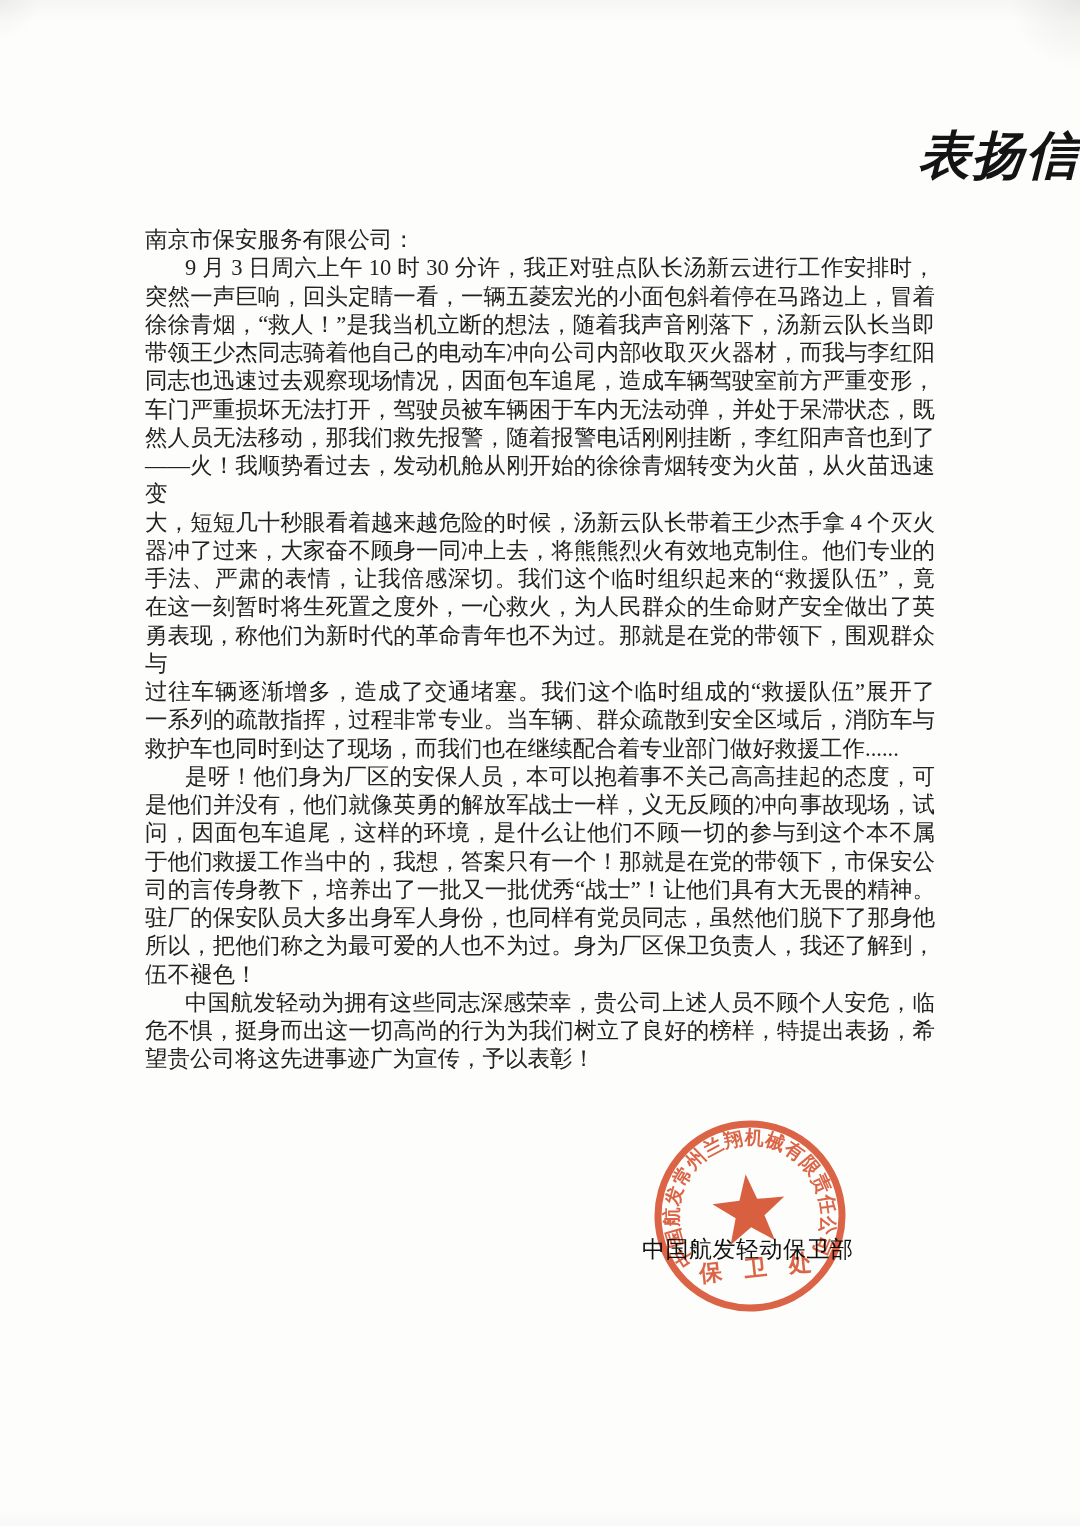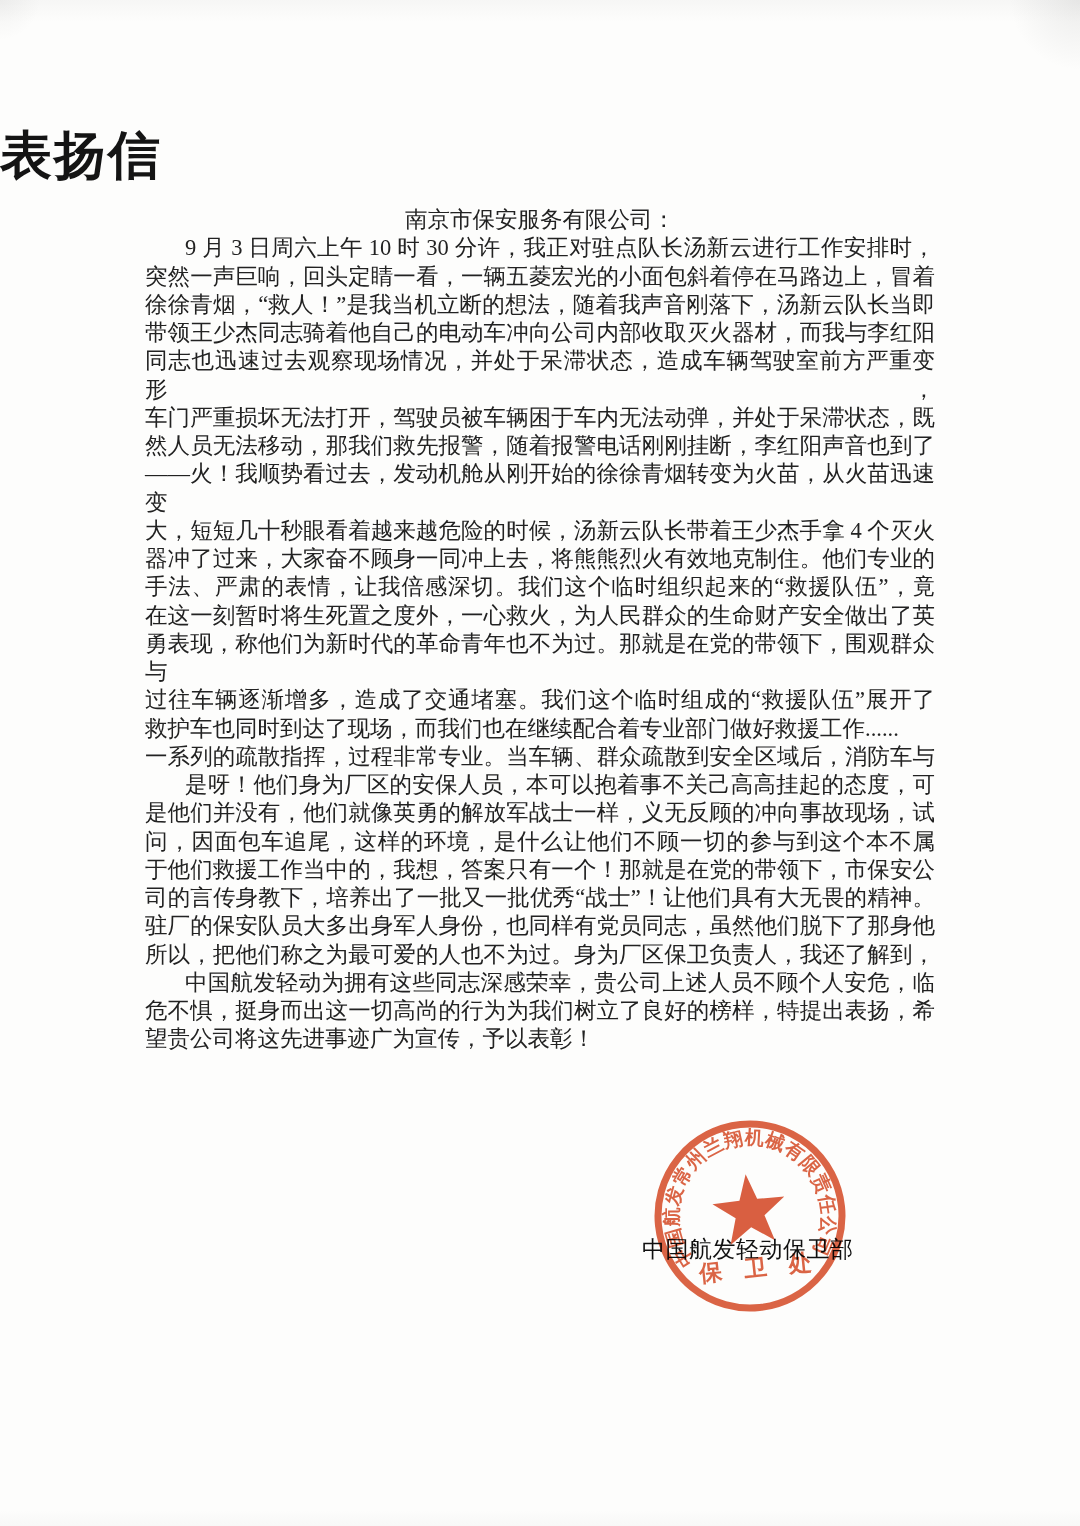--- a/index.html
+++ b/index.html
@@ -27,38 +27,40 @@
       radial-gradient(circle at 0% 0%, rgba(110,110,110,0.08), rgba(0,0,0,0) 40px),
       linear-gradient(180deg, rgba(120,120,120,0.05), rgba(0,0,0,0) 22px),
       linear-gradient(0deg, rgba(120,120,120,0.04), rgba(0,0,0,0) 16px);
   }
   .title {
     position: absolute;
     top: 124px;
     left: 0;
     width: 100%;
     margin: 0;
-    text-align: left;
+    text-align: right;
     font-size: 52px;
     line-height: 64px;
     font-weight: bold;
     letter-spacing: 2px;
     color: #141414;
+    font-style: italic;
   }
   .body-text {
     position: absolute;
     left: 145px;
     top: 206px;
     width: 790px;
     font-size: 22.5px;
     line-height: 28.25px;
     color: #222222;
   }
   .salutation {
-    text-align: center;
+    text-align: left;
+    margin-top: 20px;
   }
   .line {
     text-align: justify;
     text-align-last: justify;
   }
   .line.first {
     text-indent: 40px;
   }
   .line.last {
     text-align-last: left;
@@ -105,39 +107,40 @@
 
   <h1 class="title">表扬信</h1>
 
   <div class="body-text">
     <div class="salutation">南京市保安服务有限公司：</div>
     <div id="paragraphs">
         <div class="line first">9 月 3 日周六上午 10 时 30 分许，我正对驻点队长汤新云进行工作安排时，</div>
         <div class="line">突然一声巨响，回头定睛一看，一辆五菱宏光的小面包斜着停在马路边上，冒着</div>
         <div class="line">徐徐青烟，“救人！”是我当机立断的想法，随着我声音刚落下，汤新云队长当即</div>
         <div class="line">带领王少杰同志骑着他自己的电动车冲向公司内部收取灭火器材，而我与李红阳</div>
-        <div class="line">同志也迅速过去观察现场情况，并处于呆滞状态，造成车辆驾驶室前方严重变形，</div>
+        <div class="line">同志也迅速过去观察现场情况，因面包车追尾，造成车辆驾驶室前方严重变形，</div>
         <div class="line">车门严重损坏无法打开，驾驶员被车辆困于车内无法动弹，并处于呆滞状态，既</div>
         <div class="line">然人员无法移动，那我们救先报警，随着报警电话刚刚挂断，李红阳声音也到了</div>
         <div class="line">——火！我顺势看过去，发动机舱从刚开始的徐徐青烟转变为火苗，从火苗迅速变</div>
         <div class="line">大，短短几十秒眼看着越来越危险的时候，汤新云队长带着王少杰手拿 4 个灭火</div>
         <div class="line">器冲了过来，大家奋不顾身一同冲上去，将熊熊烈火有效地克制住。他们专业的</div>
         <div class="line">手法、严肃的表情，让我倍感深切。我们这个临时组织起来的“救援队伍”，竟</div>
         <div class="line">在这一刻暂时将生死置之度外，一心救火，为人民群众的生命财产安全做出了英</div>
         <div class="line">勇表现，称他们为新时代的革命青年也不为过。那就是在党的带领下，围观群众与</div>
         <div class="line">过往车辆逐渐增多，造成了交通堵塞。我们这个临时组成的“救援队伍”展开了</div>
+        <div class="line">一系列的疏散指挥，过程非常专业。当车辆、群众疏散到安全区域后，消防车与</div>
         <div class="line last">救护车也同时到达了现场，而我们也在继续配合着专业部门做好救援工作......</div>
-        <div class="line">一系列的疏散指挥，过程非常专业。当车辆、群众疏散到安全区域后，消防车与</div>
         <div class="line first">是呀！他们身为厂区的安保人员，本可以抱着事不关己高高挂起的态度，可</div>
         <div class="line">是他们并没有，他们就像英勇的解放军战士一样，义无反顾的冲向事故现场，试</div>
         <div class="line">问，因面包车追尾，这样的环境，是什么让他们不顾一切的参与到这个本不属</div>
         <div class="line">于他们救援工作当中的，我想，答案只有一个！那就是在党的带领下，市保安公</div>
         <div class="line">司的言传身教下，培养出了一批又一批优秀“战士”！让他们具有大无畏的精神。</div>
         <div class="line">驻厂的保安队员大多出身军人身份，也同样有党员同志，虽然他们脱下了那身他</div>
         <div class="line">所以，把他们称之为最可爱的人也不为过。身为厂区保卫负责人，我还了解到，</div>
+        <div class="line last">伍不褪色！</div>
         <div class="line first">中国航发轻动为拥有这些同志深感荣幸，贵公司上述人员不顾个人安危，临</div>
         <div class="line">危不惧，挺身而出这一切高尚的行为为我们树立了良好的榜样，特提出表扬，希</div>
         <div class="line last">望贵公司将这先进事迹广为宣传，予以表彰！</div>
       </div>
   </div>
 
   <div class="signature">中国航发轻动保卫部</div>
 
   <svg class="stamp" viewBox="0 0 200 200" xmlns="http://www.w3.org/2000/svg">
     <g transform="rotate(-6 100 100)">

